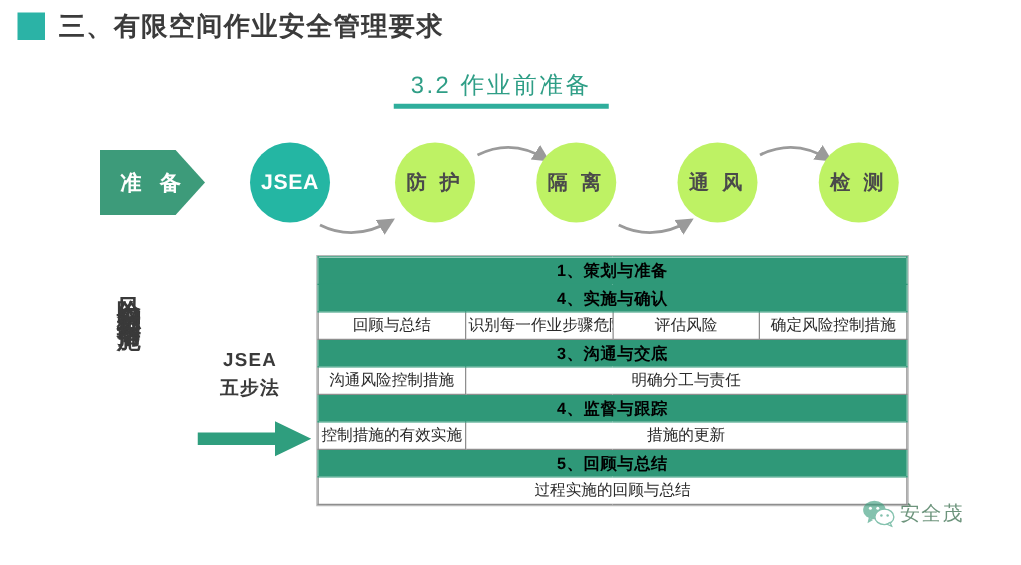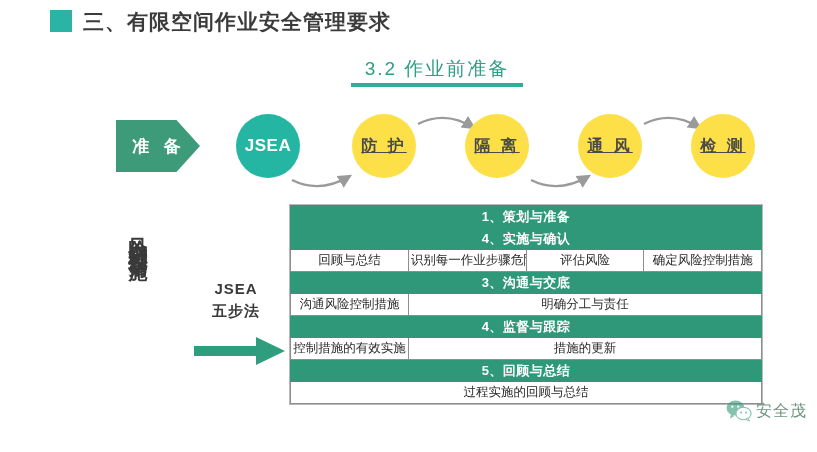--- a/index.html
+++ b/index.html
@@ -2,21 +2,21 @@
 <html><head>
 <meta charset="utf-8">
 <style>
   html,body{margin:0;padding:0;}
   body{
     width:817px;height:452px;
     background:#ffffff;
     font-family:"Liberation Sans","DejaVu Sans",sans-serif;
     overflow:hidden;position:relative;
   }
-  .slide{position:absolute;inset:0;background:#fff;margin-left:36px;}
+  .slide{position:absolute;inset:0;background:#fff;}
 
   
   .header{position:absolute;left:14px;top:10px;display:flex;align-items:center;gap:11px;}
   .header-bullet{width:22px;height:22px;background:#2bb3a6;display:block;}
   .header-title{
     font-size:21px;font-weight:bold;color:#3b3b3b;letter-spacing:1px;
     white-space:nowrap;line-height:1;
   }
 
   
@@ -38,21 +38,21 @@
     box-sizing:border-box;
     padding-left:12px;
   }
   .node{
     position:absolute;top:6px;width:64px;height:64px;border-radius:50%;
     display:flex;align-items:center;justify-content:center;
     font-size:16px;font-weight:bold;letter-spacing:3px;
     box-sizing:border-box;
   }
   .node.teal{background:#24b6a3;color:#ffffff;font-size:17px;letter-spacing:0.5px;}
-  .node.grey{background:#fde047;color:#4a4a4a;text-decoration:underline;}
+  .node.grey{background:#bef264;color:#4a4a4a;}
   .n-jsea{left:200px;}
   .n-1{left:316px;}
   .n-2{left:429px;}
   .n-3{left:542px;}
   .n-4{left:655px;}
   .flow svg{position:absolute;left:0;top:0;width:817px;height:84px;overflow:visible;}
 
   
   .vcaption{
     position:absolute;left:84px;top:222px;width:28px;
@@ -72,21 +72,21 @@
     border:1px solid #b9b9b9;border-collapse:collapse;background:#fff;
   }
   .table table{width:100%;border-collapse:collapse;table-layout:fixed;}
   .table td{
     border:1px solid #8e8e8e;
     height:21px;padding:0 2px;
     font-size:12.5px;color:#2a2a2a;text-align:center;vertical-align:middle;
     white-space:nowrap;overflow:hidden;
   }
   .table td.head{
-    background:#2f9878;color:#ffffff;font-weight:bold;font-size:13px;
+    background:#2f9878;color:#000000;font-weight:bold;font-size:13px;
     border-color:#2f9878;letter-spacing:0.5px;
   }
 
   
   .watermark{position:absolute;left:690px;top:400px;display:flex;align-items:center;gap:4px;opacity:.62;}
   .wm-text{font-size:16px;color:#14532d;letter-spacing:1px;}
 </style>
 </head>
 <body>
 

